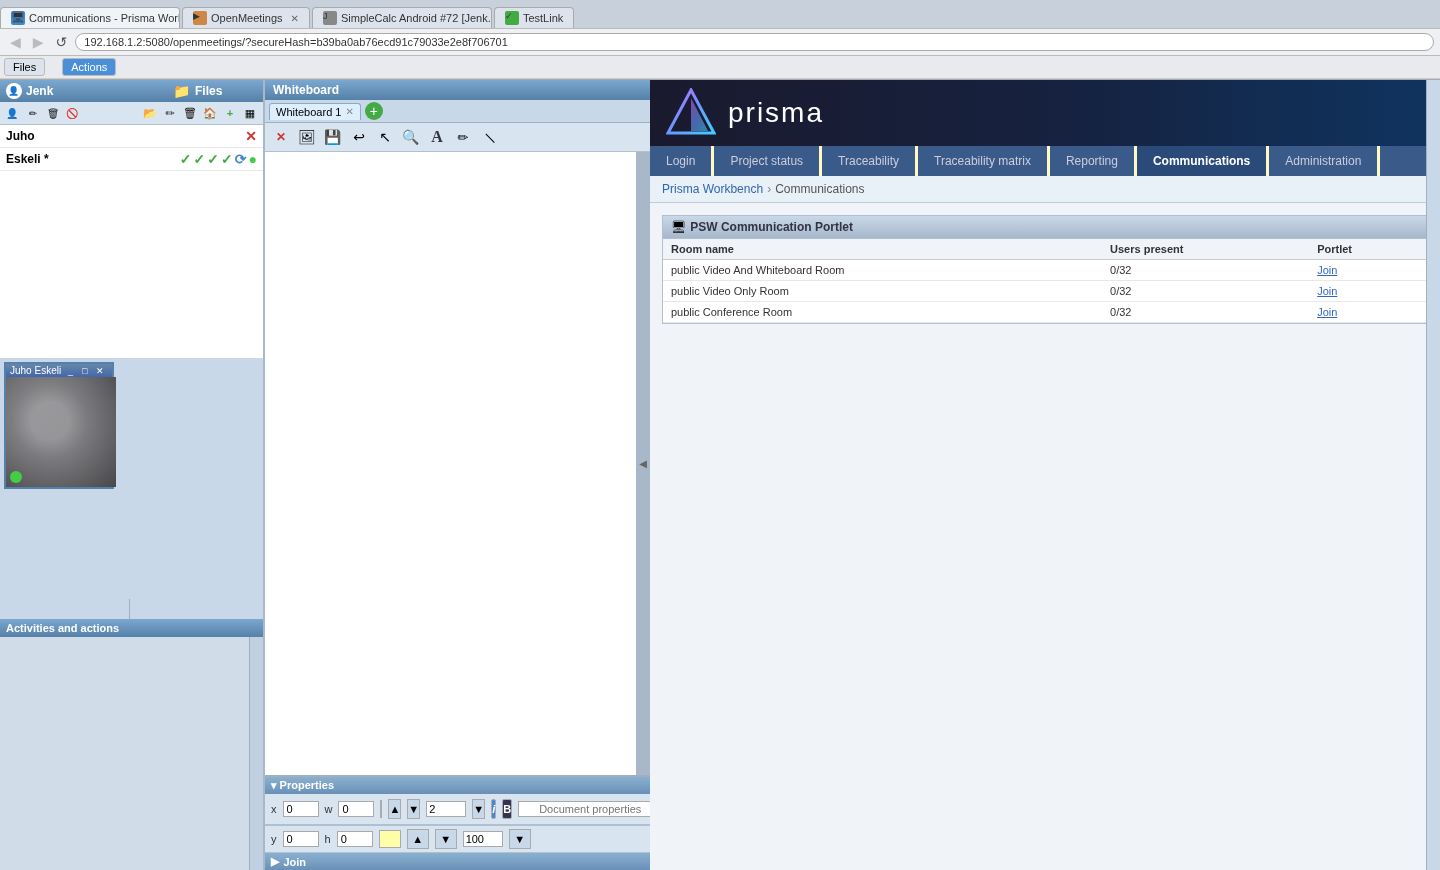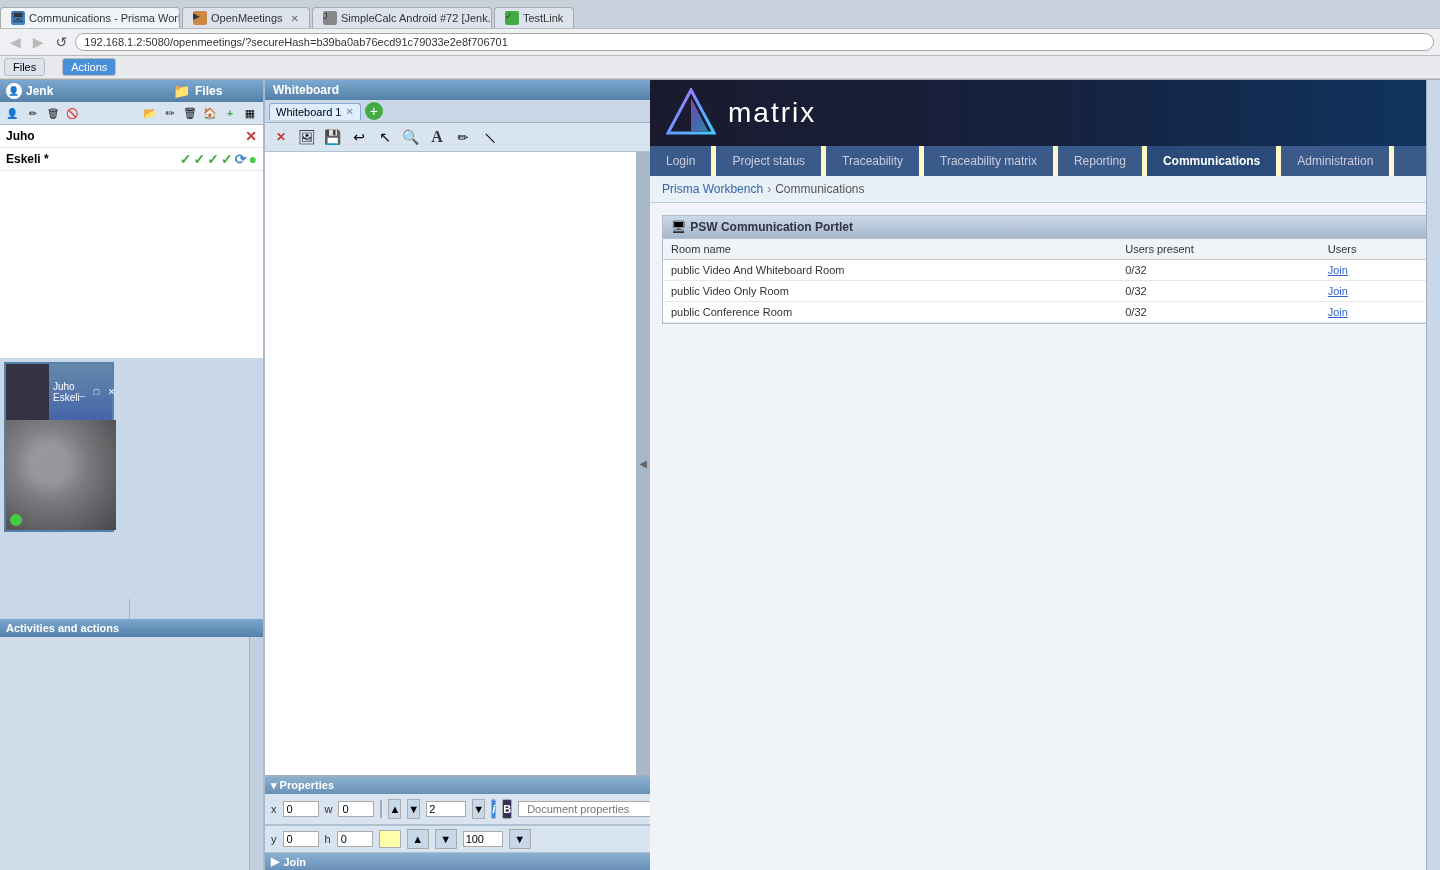--- a/index.html
+++ b/index.html
@@ -36,21 +36,21 @@
     .users-list { background: white; flex: 1; overflow-y: auto; font-weight: bold; }
     .user-row { display: flex; align-items: center; padding: 3px 6px; border-bottom: 1px solid #e8e8e8; }
     .user-name { flex: 1; font-size: 12px; }
     .user-actions { display: flex; gap: 2px; }
     .check-icon { color: #44aa44; font-size: 14px; }
     .x-icon { color: #cc3333; font-size: 14px; }
 
     
     .video-area { padding: 4px; background: #c8d8e8; }
     .video-window { border: 2px solid #5580a8; background: #334; position: relative; width: 110px; }
-    .video-titlebar { background: linear-gradient(to bottom, #6688aa, #4466aa); padding: 17px 4px; display: flex; align-items: center; justify-content: space-between; margin-left: 43px; }
+    .video-titlebar { background: linear-gradient(to bottom, #6688aa, #4466aa); padding: 1px 4px; display: flex; align-items: center; justify-content: space-between; }
     .video-title { color: white; font-size: 10px; }
     .video-controls { display: flex; gap: 2px; }
     .video-ctrl { width: 12px; height: 10px; font-size: 9px; color: white; cursor: pointer; }
     .video-content { width: 110px; height: 110px; background: linear-gradient(135deg, #667, #445, #556); position: relative; overflow: hidden; }
     .video-placeholder { width: 100%; height: 100%; background: radial-gradient(ellipse at 40% 40%, #aaa 20%, #888 40%, #666 70%, #444); opacity: 0.8; }
     .video-indicator { width: 12px; height: 12px; border-radius: 50%; background: #44cc44; position: absolute; bottom: 4px; left: 4px; }
 
     
     .files-header { background: linear-gradient(to bottom, #7ba8d0, #5580a8); padding: 3px 6px; display: flex; align-items: center; gap: 4px; cursor: pointer; }
 
@@ -83,56 +83,56 @@
     
     .properties-bar { background: linear-gradient(to bottom, #8ab0d0, #6a90b8); padding: 2px 6px; color: white; font-weight: bold; font-size: 11px; }
     .properties-content { background: #d8e4f0; padding: 3px 6px; display: flex; align-items: center; gap: 6px; border-bottom: 1px solid #b0c0d0; }
     .prop-label { font-size: 11px; color: #333; }
     .prop-input { width: 36px; border: 1px solid #aaa; padding: 1px 3px; font-size: 11px; background: white; }
     .prop-color { width: 22px; height: 18px; background: #ffcc88; border: 1px solid #aaa; cursor: pointer; }
     .prop-color-light { width: 22px; height: 18px; background: #ffffaa; border: 1px solid #aaa; cursor: pointer; }
     .prop-dropdown { width: 40px; border: 1px solid #aaa; padding: 1px 2px; font-size: 11px; background: white; }
     .prop-btn { width: 22px; height: 20px; display: flex; align-items: center; justify-content: center; border: 1px solid #aaa; background: #4488dd; color: white; font-size: 11px; font-weight: bold; cursor: pointer; border-radius: 2px; }
     .prop-btn-b { background: #335; }
-    .doc-prop-input { flex: 1; border: 1px solid #aaa; padding: 1px 8px; font-size: 11px; background: white; }
+    .doc-prop-input { flex: 1; border: 1px solid #aaa; padding: 1px 20px; font-size: 11px; background: white; }
     .nav-arrow { width: 22px; height: 20px; display: flex; align-items: center; justify-content: center; background: #c8d8e8; border: 1px solid #aaa; cursor: pointer; font-size: 11px; }
     .page-input { width: 36px; border: 1px solid #aaa; padding: 1px 3px; font-size: 11px; text-align: center; }
     .page-of { font-size: 11px; color: #333; }
 
     
     .chat-bar { background: linear-gradient(to bottom, #8ab0d0, #6a90b8); padding: 2px 6px; color: white; font-weight: bold; font-size: 11px; cursor: pointer; display: flex; align-items: center; gap: 4px; }
 
     
     .prisma-panel { width: 790px; background: #f0f4f8; display: flex; flex-direction: column; flex-shrink: 0; overflow: hidden; }
 
     
     .prisma-header { background: linear-gradient(to right, #1a1a2e, #16213e, #0f3460); display: flex; align-items: center; padding: 8px 16px; }
     .prisma-logo { width: 50px; height: 50px; margin-right: 12px; }
     .prisma-logo svg { width: 50px; height: 50px; }
     .prisma-name { color: white; font-size: 28px; font-weight: 300; font-family: Arial, sans-serif; letter-spacing: 2px; }
 
     
     .prisma-nav { display: flex; background: #3a5a8a; }
-    .prisma-nav-item { padding: 8px 16px; color: #ccd; font-size: 12px; cursor: pointer; border-right: 5px solid #fef9c3; }
+    .prisma-nav-item { padding: 8px 16px; color: #ccd; font-size: 12px; cursor: pointer; border-right: 3px solid #fef9c3; }
     .prisma-nav-item.active { background: #2a4a7a; color: white; font-weight: bold; }
 
     
     .breadcrumb { display: flex; align-items: center; padding: 6px 12px; background: #e8f0f8; border-bottom: 1px solid #c0ccd8; gap: 4px; }
     .breadcrumb-item { color: #3366aa; font-size: 12px; cursor: pointer; }
     .breadcrumb-sep { color: #888; font-size: 12px; }
     .breadcrumb-current { color: #555; font-size: 12px; }
 
     
     .portlet { margin: 12px; border: 1px solid #b0c0d0; background: white; }
     .portlet-header { background: linear-gradient(to bottom, #c8d8e8, #a8b8cc); padding: 4px 8px; display: flex; align-items: center; gap: 4px; border-bottom: 1px solid #b0c0d0; }
     .portlet-icon { font-size: 12px; }
     .portlet-title { font-size: 12px; font-weight: bold; color: #334; }
 
     .portlet-table { width: 100%; border-collapse: collapse; }
-    .portlet-table th { text-align: left; padding: 4px 8px; font-size: 11px; font-weight: normal; color: #333; border-bottom: 1px solid #ccc; background: #f0f4f8; }
+    .portlet-table th { text-align: left; padding: 4px 8px; font-size: 11px; font-weight: bold; color: #333; border-bottom: 1px solid #ccc; background: #f0f4f8; }
     .portlet-table td { padding: 4px 8px; font-size: 11px; color: #333; border-bottom: 1px solid #e8e8e8; }
     .join-link { color: #3366cc; text-decoration: underline; cursor: pointer; }
 
     
     .properties-section { background: #c8d8e8; border-top: 2px solid #a0b0c0; }
   </style>
 </head>
 <body>
 
 <div class="browser-chrome">
@@ -352,21 +352,21 @@
             <linearGradient id="prismGrad" x1="0%" y1="0%" x2="100%" y2="100%">
               <stop offset="0%" style="stop-color:#cc66ff;stop-opacity:1"></stop>
               <stop offset="50%" style="stop-color:#6699ff;stop-opacity:1"></stop>
               <stop offset="100%" style="stop-color:#44ccff;stop-opacity:1"></stop>
             </linearGradient>
           </defs>
           <polygon points="25,2 48,45 2,45" fill="none" stroke="url(#prismGrad)" stroke-width="3"></polygon>
           <polygon points="25,10 42,43 25,43" fill="url(#prismGrad)" opacity="0.6"></polygon>
         </svg>
       </div>
-      <span class="prisma-name">matrix</span>
+      <span class="prisma-name">prisma</span>
     </div>
 
     <div class="prisma-nav">
       <div class="prisma-nav-item">Login</div>
       <div class="prisma-nav-item">Project status</div>
       <div class="prisma-nav-item">Traceability</div>
       <div class="prisma-nav-item">Traceability matrix</div>
       <div class="prisma-nav-item">Reporting</div>
       <div class="prisma-nav-item active">Communications</div>
       <div class="prisma-nav-item">Administration</div>
@@ -381,21 +381,21 @@
     <div class="portlet">
       <div class="portlet-header">
         <span class="portlet-icon">🖥</span>
         <span class="portlet-title">PSW Communication Portlet</span>
       </div>
       <table class="portlet-table">
         <thead>
           <tr>
             <th>Room name</th>
             <th>Users present</th>
-            <th>Users</th>
+            <th>Portlet</th>
           </tr>
         </thead>
         <tbody>
           <tr class="table-row">
             <td>public Video And Whiteboard Room</td>
             <td>0/32</td>
             <td><a class="join-link">Join</a></td>
           </tr>
           <tr class="table-row">
             <td>public Video Only Room</td>

